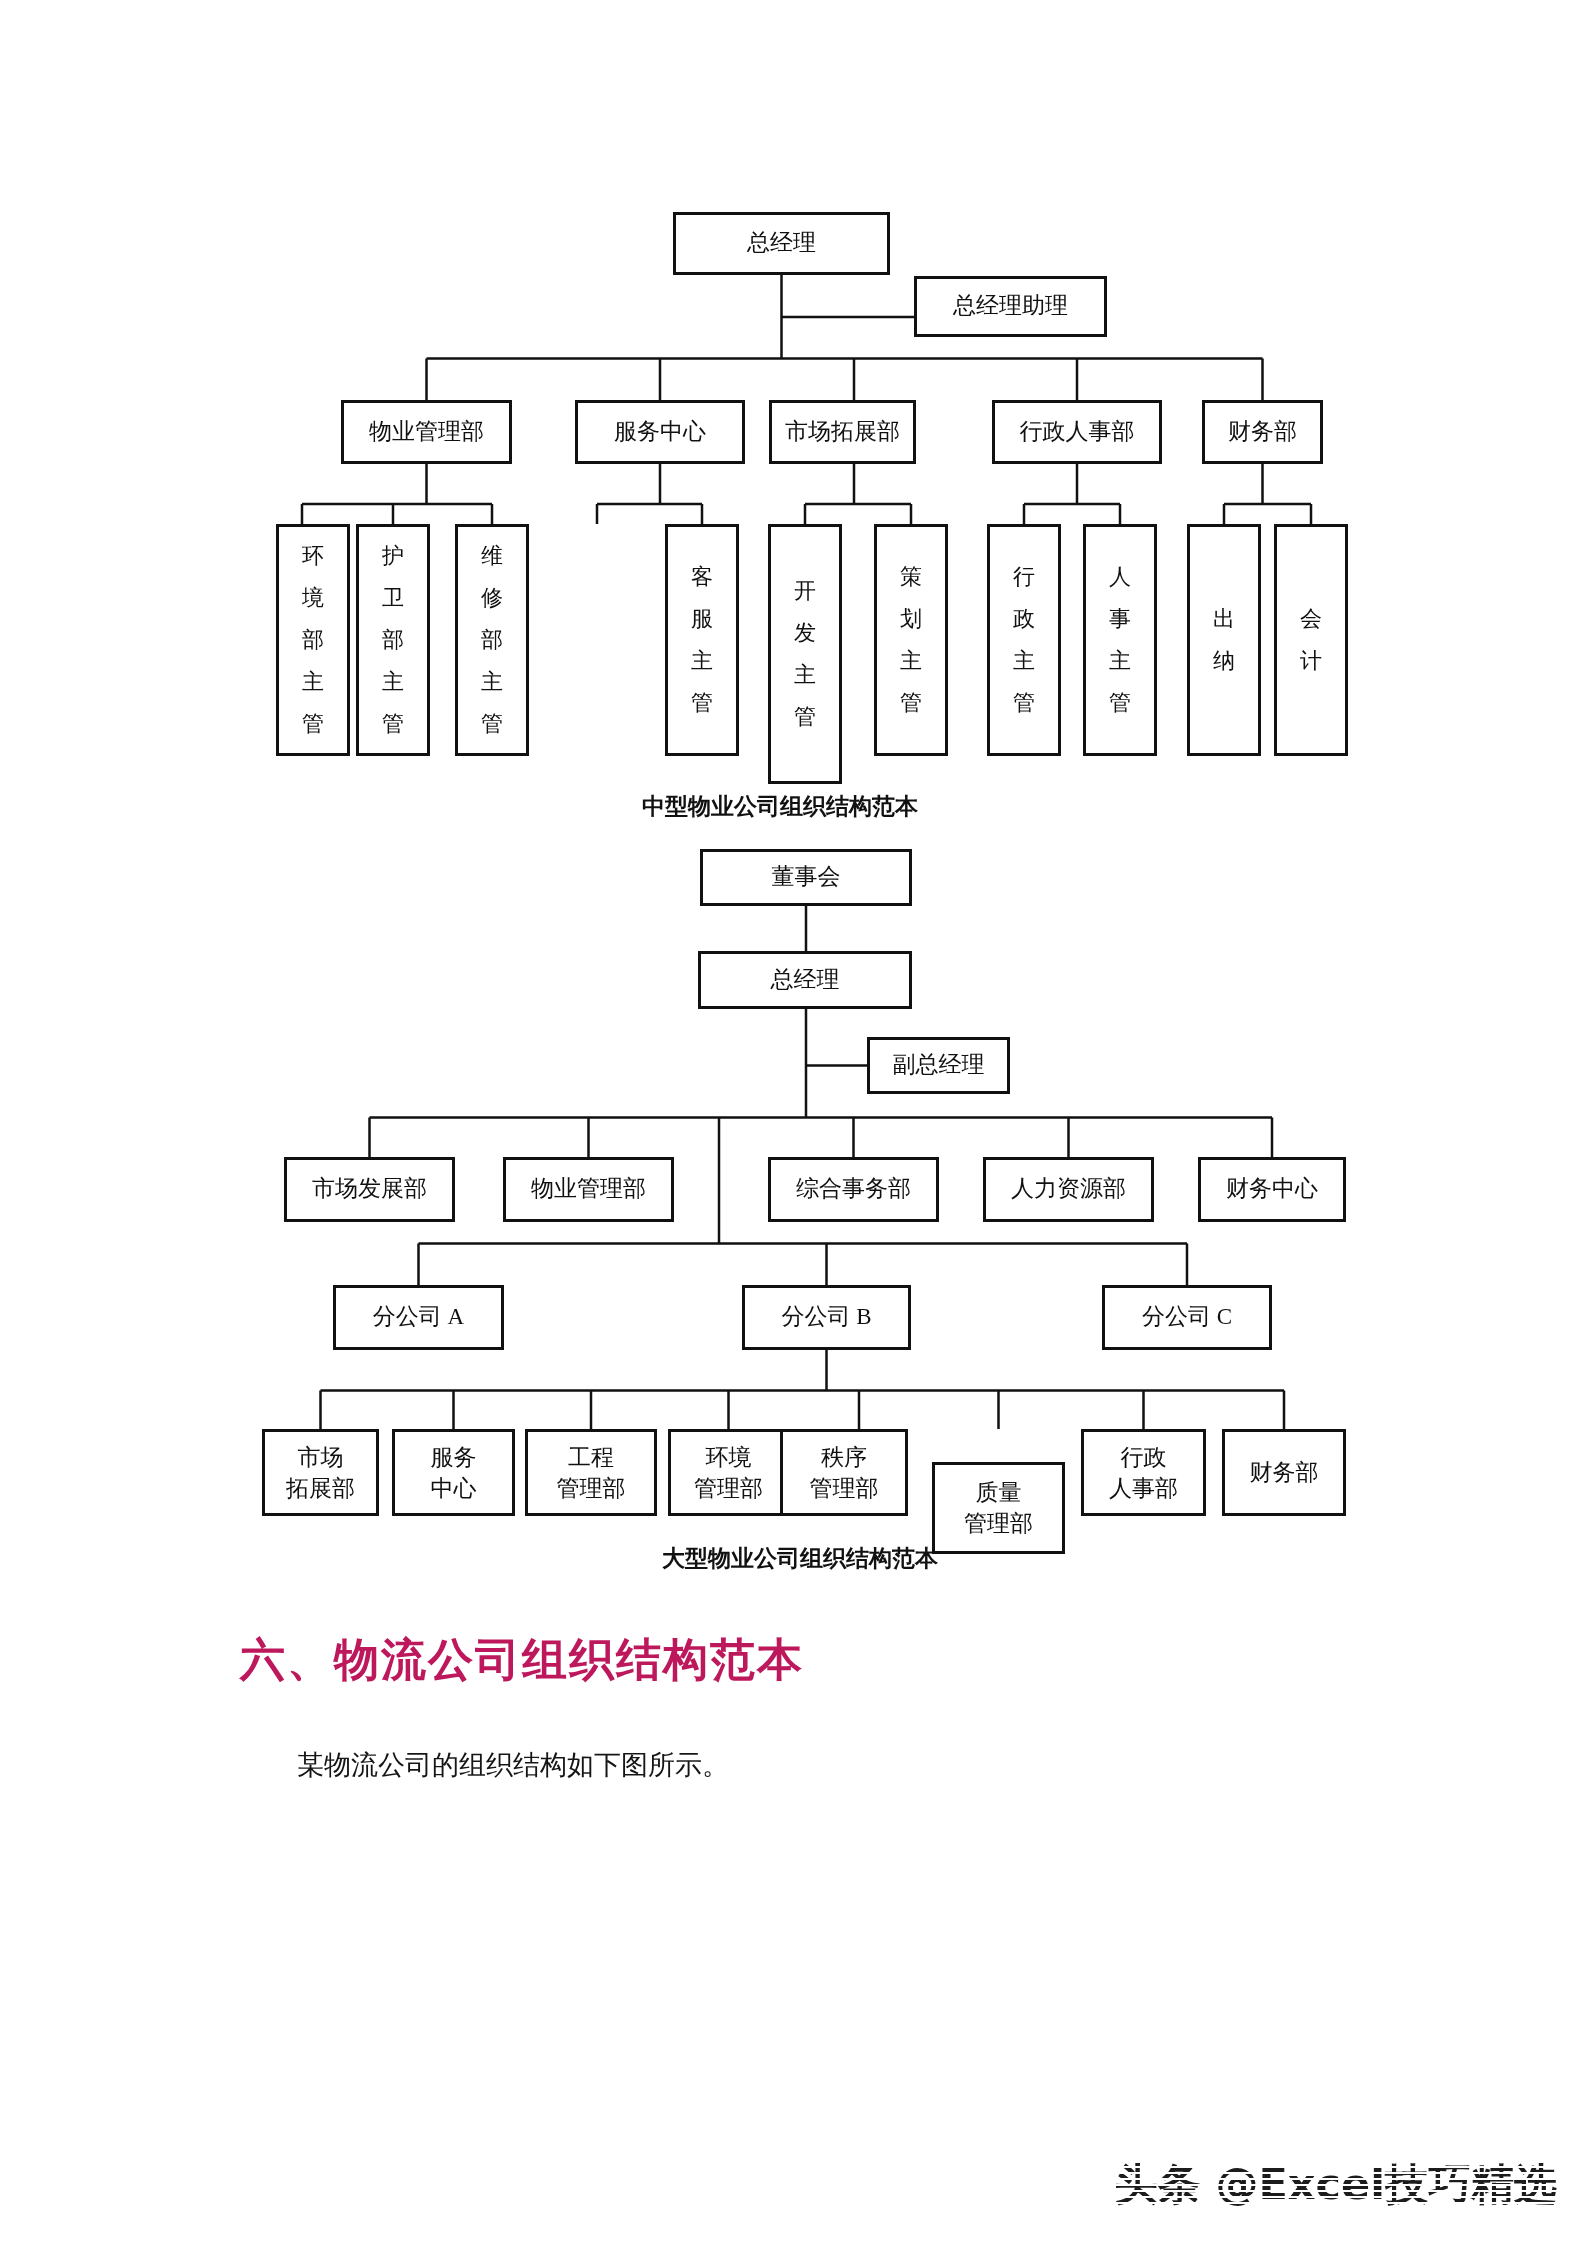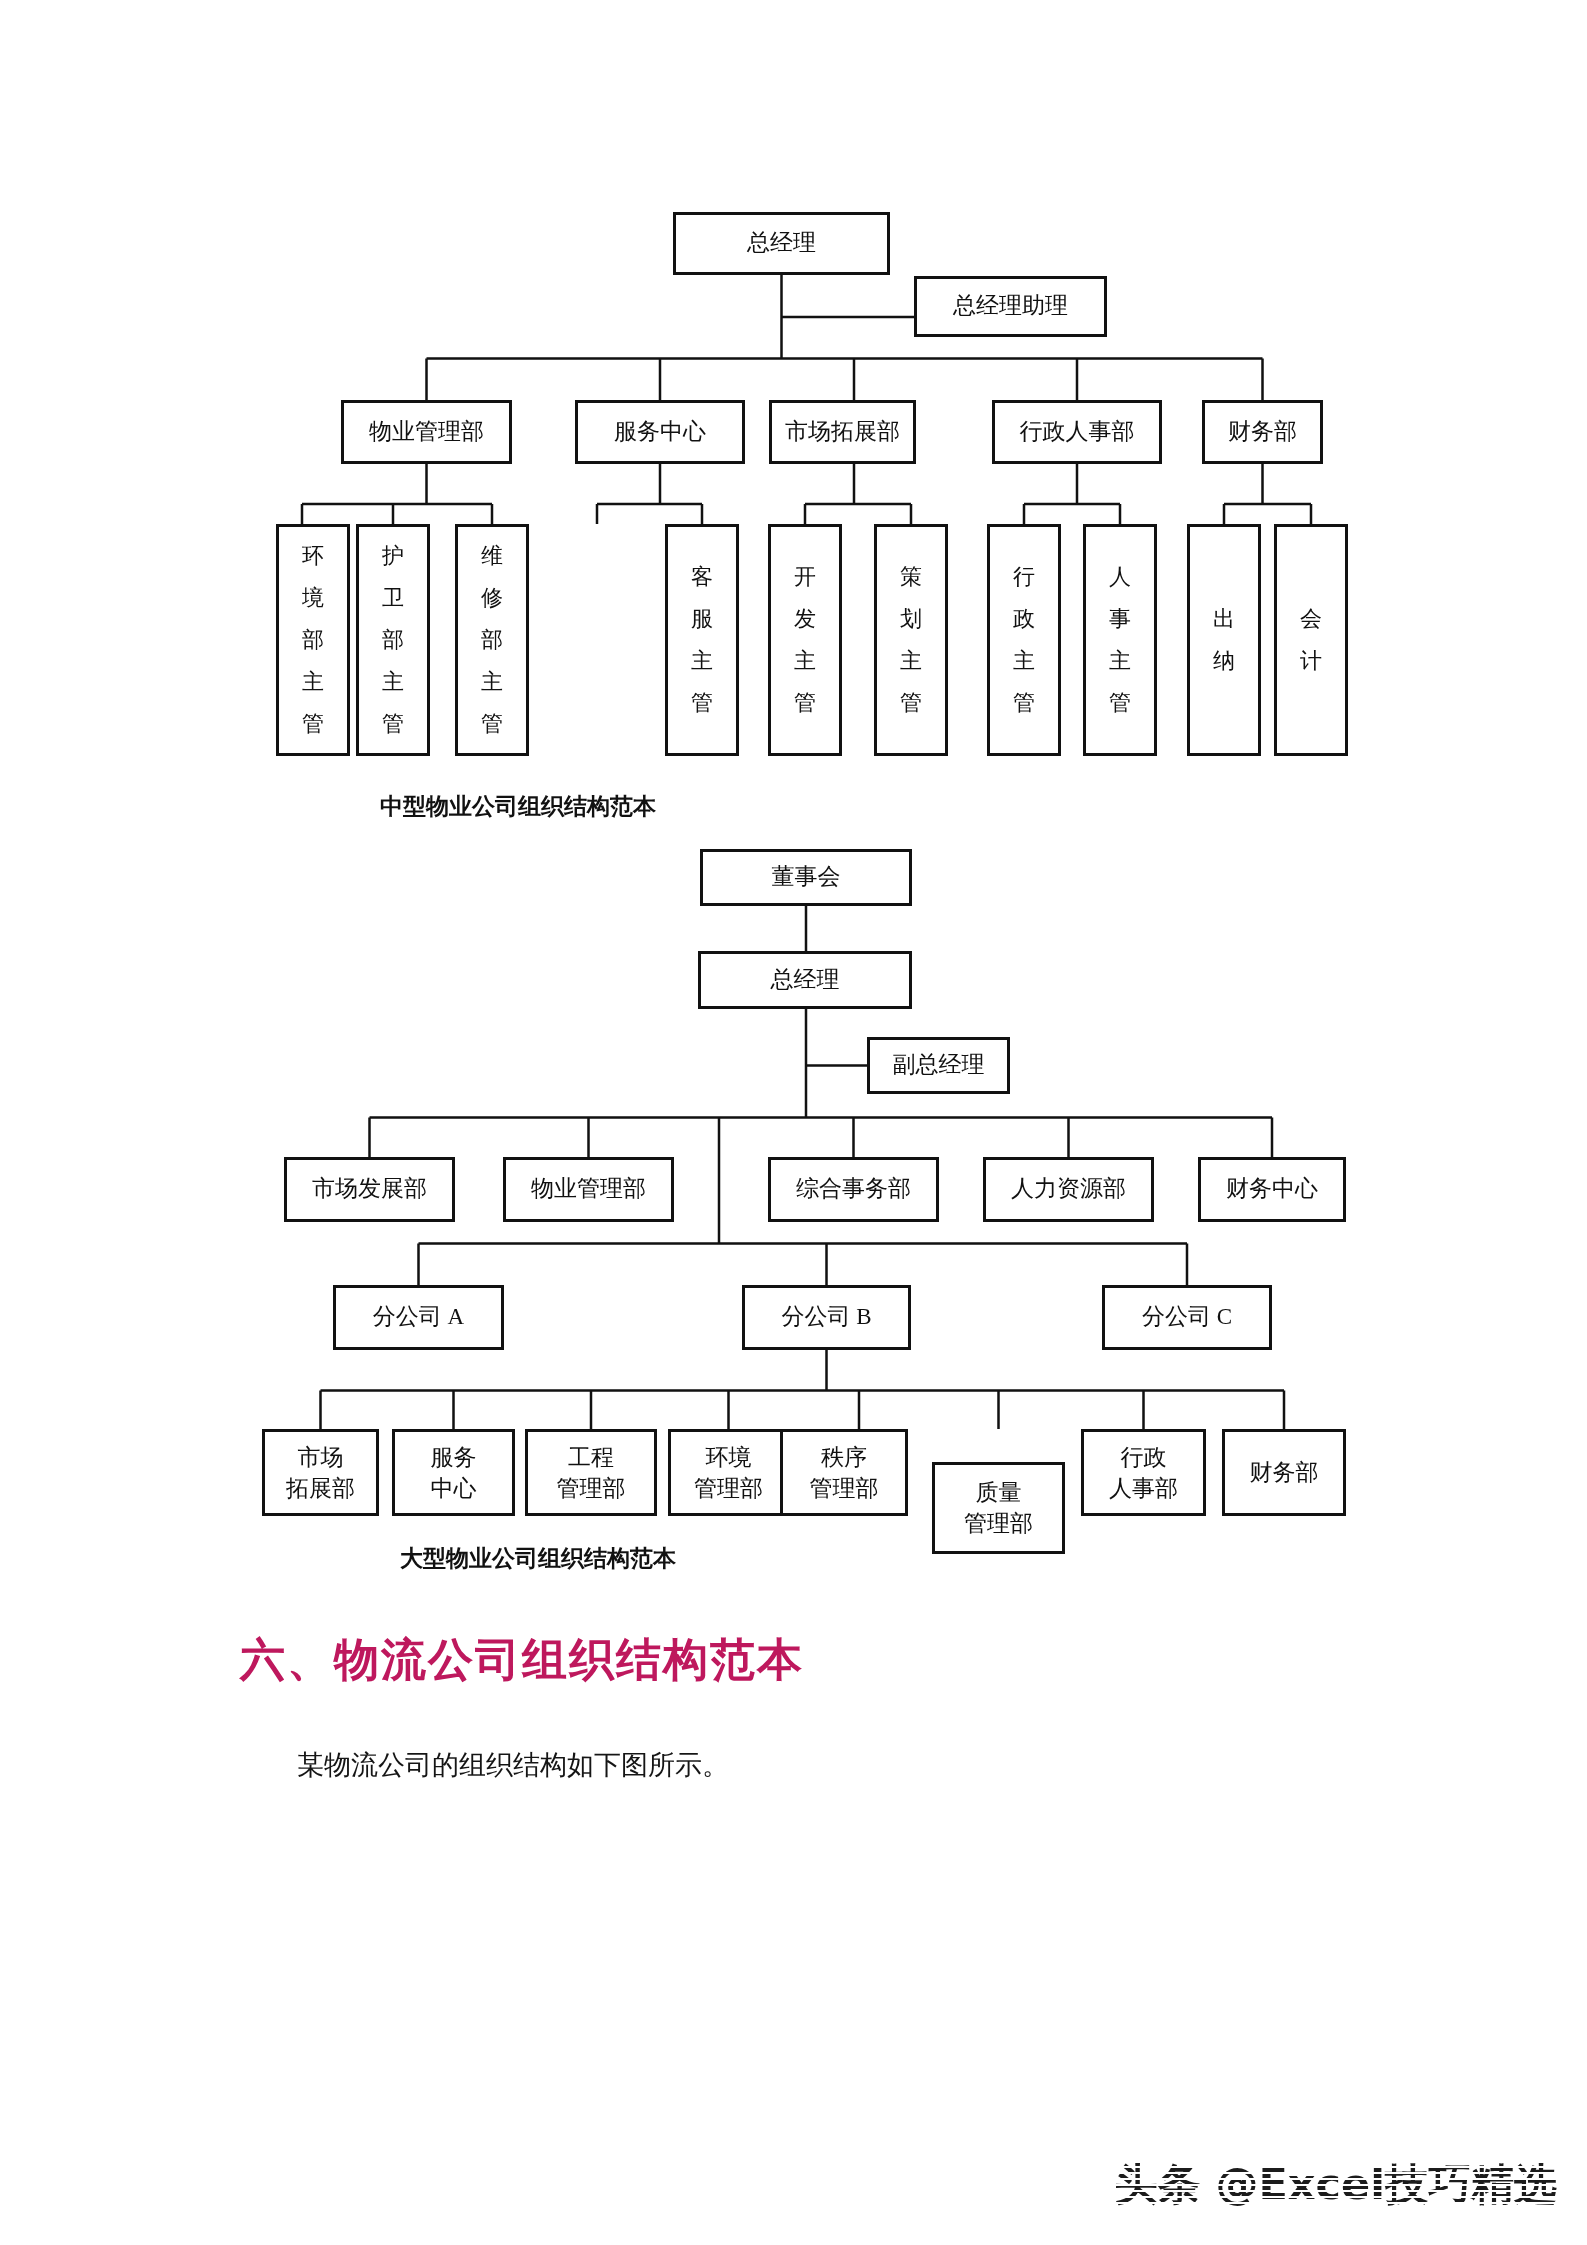--- a/index.html
+++ b/index.html
@@ -13,21 +13,21 @@
     position:absolute; box-sizing:border-box; border:3px solid #111;
     background:#fff; display:flex; align-items:center; justify-content:center;
     text-align:center; font-size:23px; line-height:1.25; color:#111;
   }
   .multiline { white-space:pre-line; line-height:31px; }
   .vnode .vlabel {
     display:block; width:26px; font-size:22px; line-height:42px;
     word-break:break-all; text-align:center; white-space:normal;
   }
   .caption {
-    position:absolute; text-align:left; font-weight:bold; font-size:23px; color:#111;
+    position:absolute; text-align:center; font-weight:bold; font-size:23px; color:#111;
   }
   .heading {
     position:absolute; font-weight:bold; font-size:45px; letter-spacing:2px; color:#be185d;
     white-space:nowrap;
   }
   .bodytext { position:absolute; font-size:27px; color:#151515; white-space:nowrap; }
   .watermark {
     position:absolute; font-family:"DejaVu Sans","Liberation Sans",sans-serif;
     font-weight:bold; font-size:43px; white-space:nowrap;
     background:repeating-linear-gradient(to bottom,#1c1c1c 0px,#1c1c1c 4px,#ffffff 4px,#ffffff 6px);
@@ -82,21 +82,21 @@
     </div>
   <div class="node vnode" style="left:356px;top:524px;width:74px;height:232px">
     <span class="vlabel">护卫部主管</span>
     </div>
   <div class="node vnode" style="left:455px;top:524px;width:74px;height:232px">
     <span class="vlabel">维修部主管</span>
     </div>
   <div class="node vnode" style="left:665px;top:524px;width:74px;height:232px">
     <span class="vlabel">客服主管</span>
     </div>
-  <div class="node vnode" style="left:768px;top:524px;width:74px;height:232px">
+  <div class="node vnode" style="left:768px;top:524px;width:74px;height:260px">
     <span class="vlabel">开发主管</span>
     </div>
   <div class="node vnode" style="left:874px;top:524px;width:74px;height:232px">
     <span class="vlabel">策划主管</span>
     </div>
   <div class="node vnode" style="left:987px;top:524px;width:74px;height:232px">
     <span class="vlabel">行政主管</span>
     </div>
   <div class="node vnode" style="left:1083px;top:524px;width:74px;height:232px">
     <span class="vlabel">人事主管</span>

